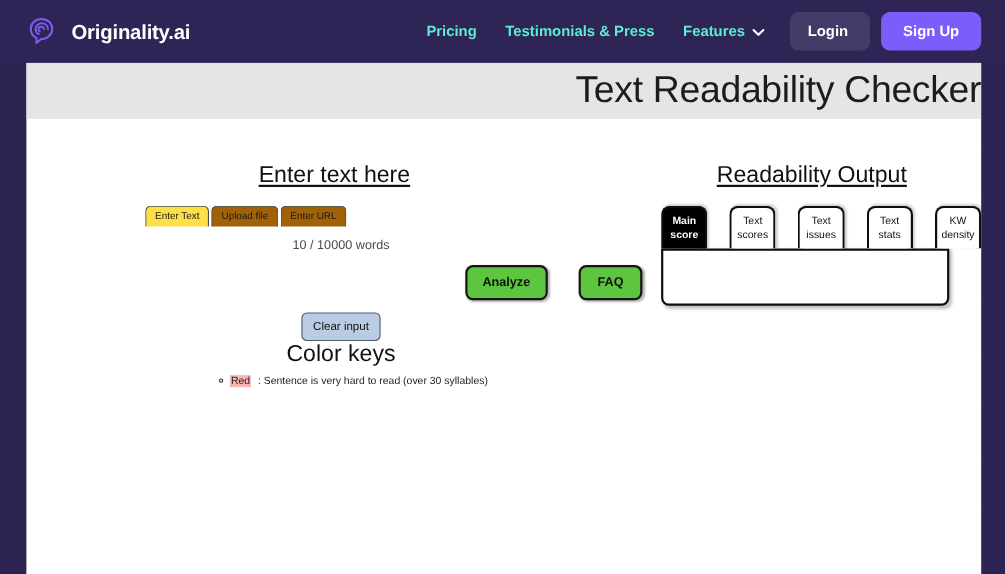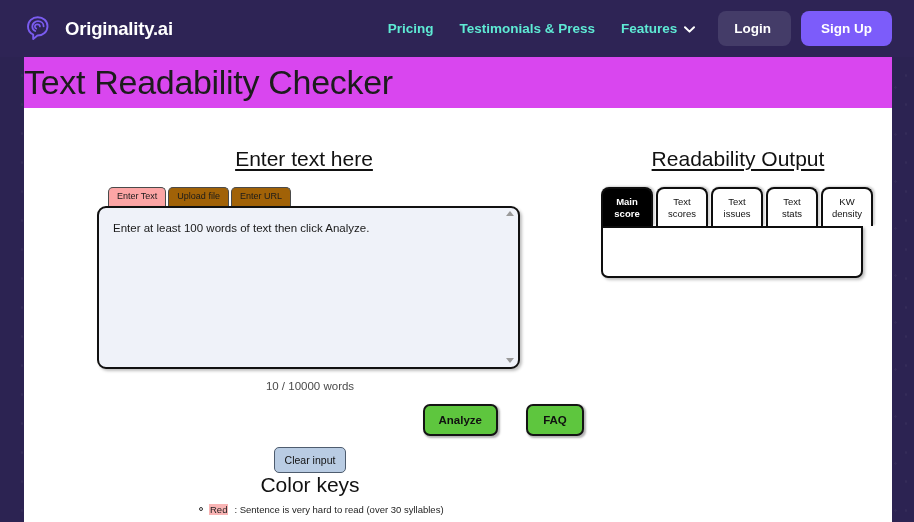--- a/index.html
+++ b/index.html
@@ -76,22 +76,22 @@
     position: absolute;
     top: 57px; left: 24px;
     width: 868px; height: 465px;
     background: #ffffff;
     z-index: 2;
     overflow: hidden;
   }
   .title-band {
     width: 100%;
     height: 51px;
-    background: #d946ef;
-    display: flex; align-items: center; justify-content: flex-start;
+    background: #e5e5e5;
+    display: flex; align-items: center; justify-content: flex-end;
   }
   .page-title {
     font-size: 34px;
     color: #1c1c1c;
     font-weight: normal;
     font-family: "Liberation Sans", sans-serif;
     letter-spacing: -0.3px;
   }
 
   .columns { position: relative; width: 100%; height: 414px; }
@@ -120,21 +120,21 @@
     color: #1b1b1b;
     border: 1px solid #4a4a4a;
     border-bottom: none;
     border-radius: 5px 5px 0 0;
     padding: 4px 8px 4px 8px;
     background: #a16207;
     line-height: 1.1;
     cursor: pointer;
     white-space: nowrap;
   }
-  .tab-sm.active { background: #fca5a5; }
+  .tab-sm.active { background: #fde047; margin-left: 24px; }
 
   .ta-wrap {
     position: relative;
     margin-left: 73px;
     margin-top: 0px;
     width: 423px; height: 163px;
   }
   .textarea {
     width: 100%; height: 100%;
     background: #eff2f9;
@@ -221,21 +221,21 @@
     flex: none;
   }
   .key-swatch-red { background: #f9b4b4; padding: 0 1px; }
 
   
   .col-right { position: absolute; left: 560px; top: 0; width: 308px; }
   .out-tabs {
     display: flex;
     margin-left: 17px;
     margin-top: 16px;
-    gap: 3px;
+    gap: 20px;
   }
   .out-tab {
     width: 52px;
     border: 2px solid #0e0e0e;
     border-bottom: none;
     border-radius: 8px 8px 0 0;
     background: #ffffff;
     font-size: 9.5px;
     color: #111;
     text-align: center;
@@ -307,27 +307,20 @@
     <div class="col-left">
 
       <div class="section-head">Enter text here</div>
 
       <div class="tabstrip">
         <div class="tab-sm active">Enter Text</div>
         <div class="tab-sm">Upload file</div>
         <div class="tab-sm">Enter URL</div>
       </div>
 
-      <div class="ta-wrap">
-        <textarea class="textarea" placeholder="Enter at least 100 words of text then click Analyze." style="">Enter at least 100 words of text then click Analyze.</textarea>
-        <div class="ta-scroll">
-          <span class="arr-up"></span>
-          <span class="arr-dn"></span>
-        </div>
-      </div>
 
       <div class="wordcount">10 / 10000 words</div>
 
       <div class="btn-row">
         <button class="btn-green">Analyze</button>
         <button class="btn-green">FAQ</button>
       </div>
 
       <div class="btn-blue-row">
         <button class="btn-blue">Clear input</button>

